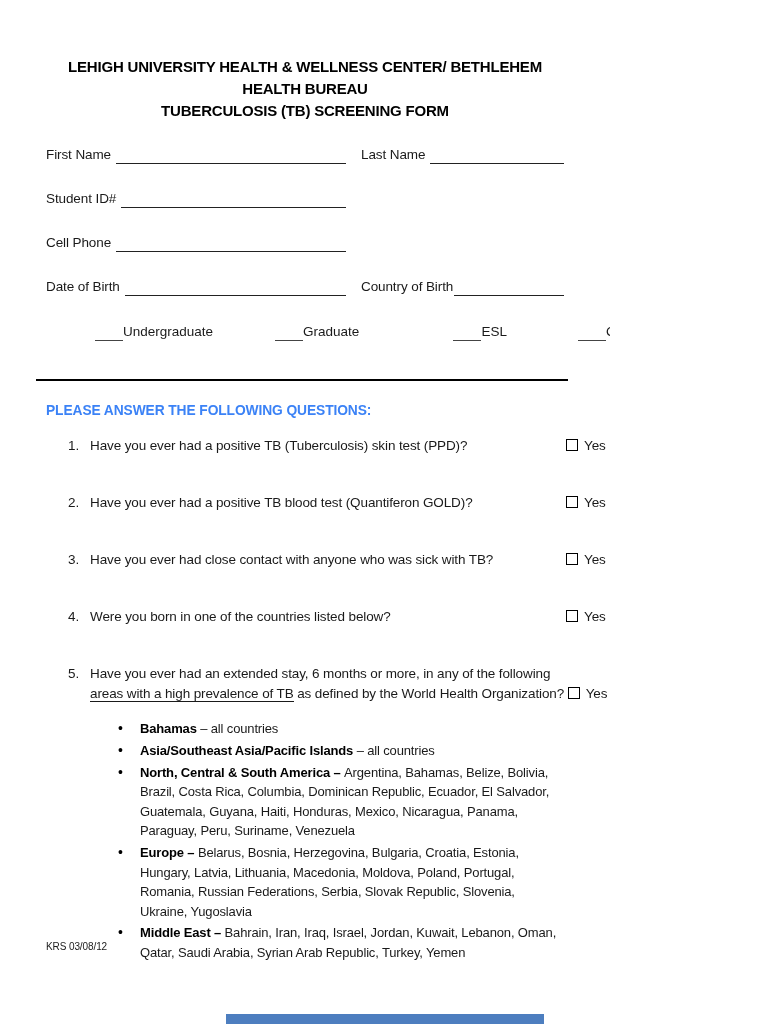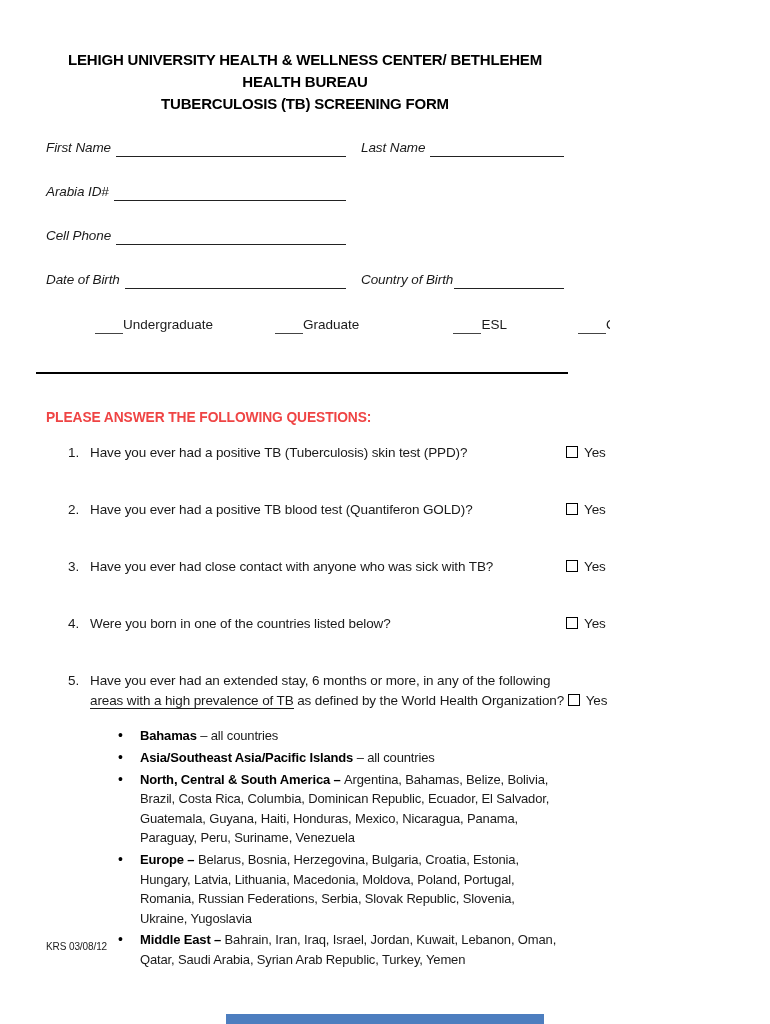--- a/index.html
+++ b/index.html
@@ -4,50 +4,50 @@
 <style>
   html,body{margin:0;padding:0;background:#fff;}
   .page{
     position:relative;
     width:610px;height:1024px;
     background:#ffffff;
     font-family:"Liberation Sans", sans-serif;
     color:#1a1a1a;
     overflow:hidden;
     box-sizing:border-box;
-    padding:5px 46px;
+    padding:12px 46px;
   }
   .title{
     margin-top:44px;
     text-align:center;
     font-weight:bold;
     font-size:15px;
     letter-spacing:-0.2px;
     line-height:22px;
     color:#000;
   }
   
   .frow{display:flex;margin-top:24px;height:20px;font-size:13.5px;letter-spacing:-0.1px;}
-  .fhalf{display:flex;width:300px;flex-shrink:0;font-style:italic;}
+  .fhalf{display:flex;width:300px;flex-shrink:0;}
   .fhalf.right{flex:1;width:auto;margin-left:15px;}
   .flabel{white-space:nowrap;flex-shrink:0;line-height:18px;}
   .fill-line{flex:1;border-bottom:1.4px solid #222;margin-bottom:2px;margin-left:5px;}
   .fill-line.nogap{margin-left:1px;}
   
   .enroll{display:flex;margin-top:25px;height:20px;font-size:13.5px;}
   .opt{display:flex;white-space:nowrap;line-height:18px;text-align:right;}
   .blank{width:28px;border-bottom:1.4px solid #444;margin-bottom:2px;flex-shrink:0;}
   .opt.o1{margin-left:49px;}
   .opt.o2{margin-left:62px;}
   .opt.o3{margin-left:94px;}
   .opt.o4{margin-left:71px;}
   
   .divider{margin-top:36px;margin-left:-10px;margin-right:-4px;height:2.4px;background:#000;}
   
-  .qheading{margin-top:36px;font-weight:bold;font-size:13.8px;letter-spacing:-0.1px;color:#ef4444;}
+  .qheading{margin-top:22px;font-weight:bold;font-size:13.8px;letter-spacing:-0.1px;color:#3b82f6;}
   .qrow{display:flex;margin-top:18px;padding-left:22px;font-size:13.5px;letter-spacing:-0.12px;line-height:19.5px;}
   .qnum{width:22px;flex-shrink:0;}
   .qtext{width:476px;flex-shrink:0;}
   .qyes{width:92px;flex-shrink:0;}
   .qno{flex:1;text-align:center;}
   .qrow.q5 .qtext{width:568px;}
   .cb{
     display:inline-block;width:10px;height:10px;
     border:1.6px solid #000;background:#fff;
     margin-right:6px;vertical-align:-1px;
@@ -97,21 +97,21 @@
       <span class="fill-line"></span>
     </div>
     <div class="fhalf right">
       <span class="flabel">Last Name</span>
       <span class="fill-line"></span>
     </div>
   </div>
 
   <div class="frow">
     <div class="fhalf">
-      <span class="flabel">Arabia ID#</span>
+      <span class="flabel">Student ID#</span>
       <span class="fill-line"></span>
     </div>
   </div>
 
   <div class="frow">
     <div class="fhalf">
       <span class="flabel">Cell Phone</span>
       <span class="fill-line"></span>
     </div>
   </div>

